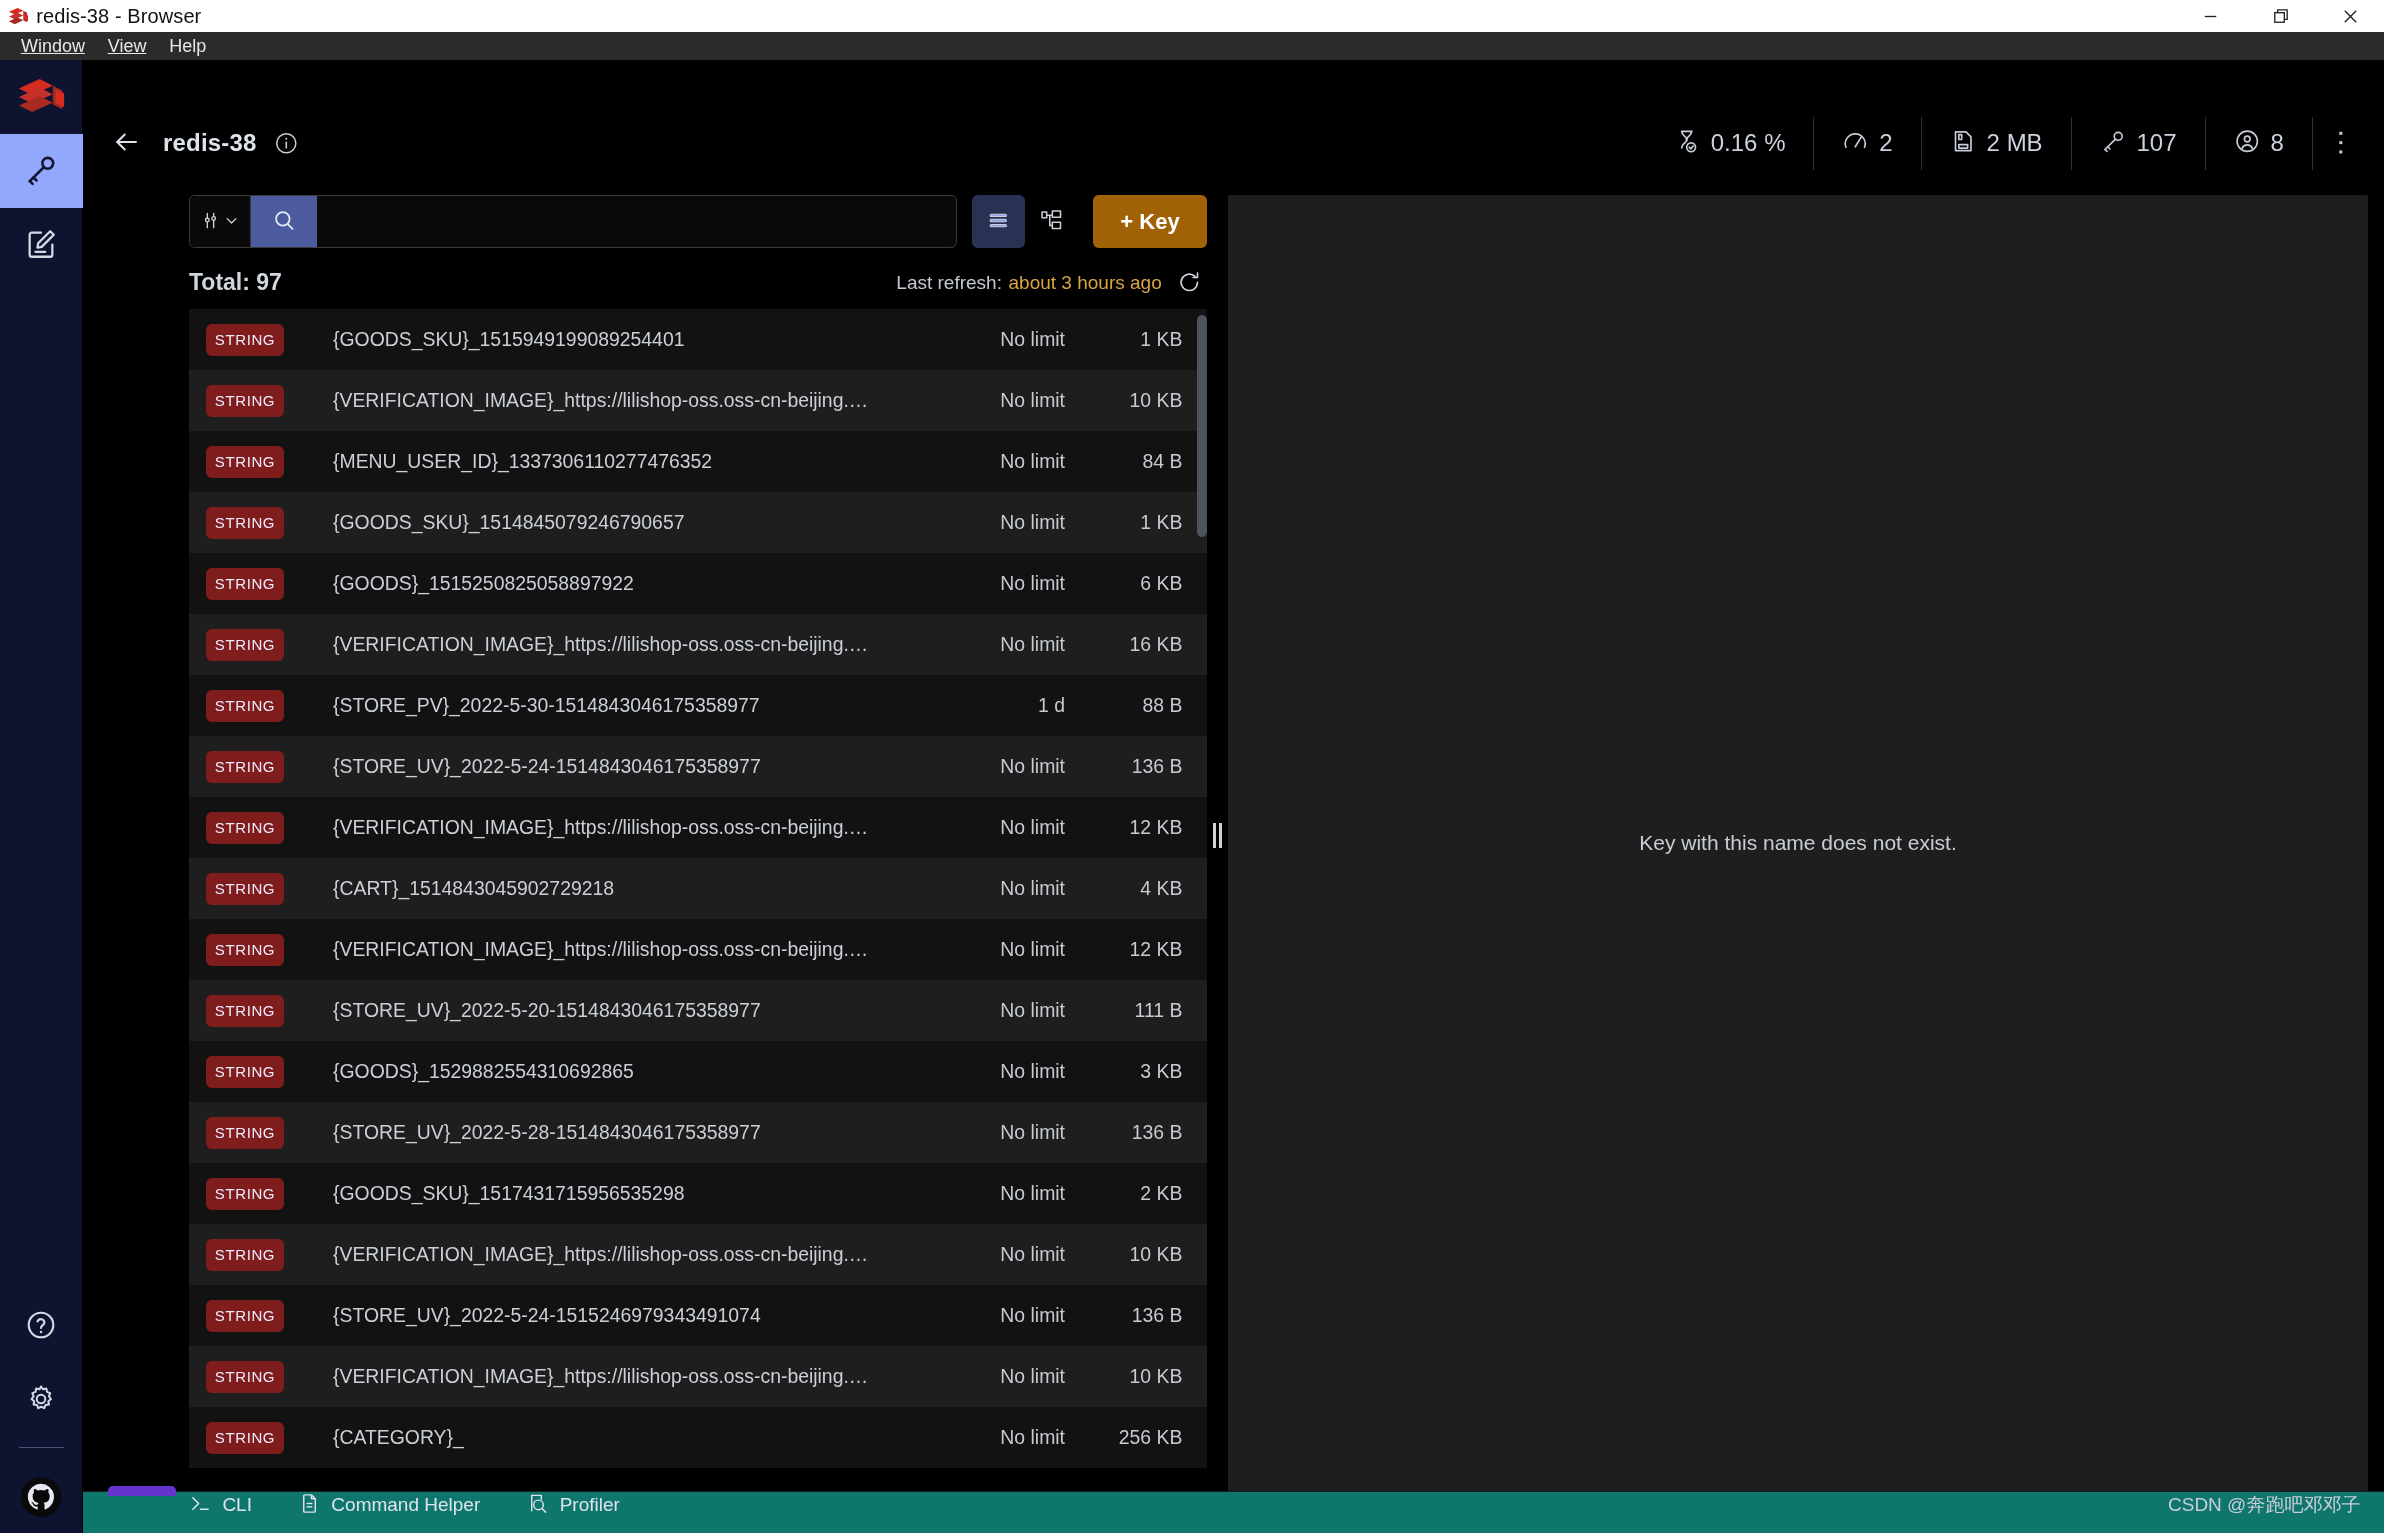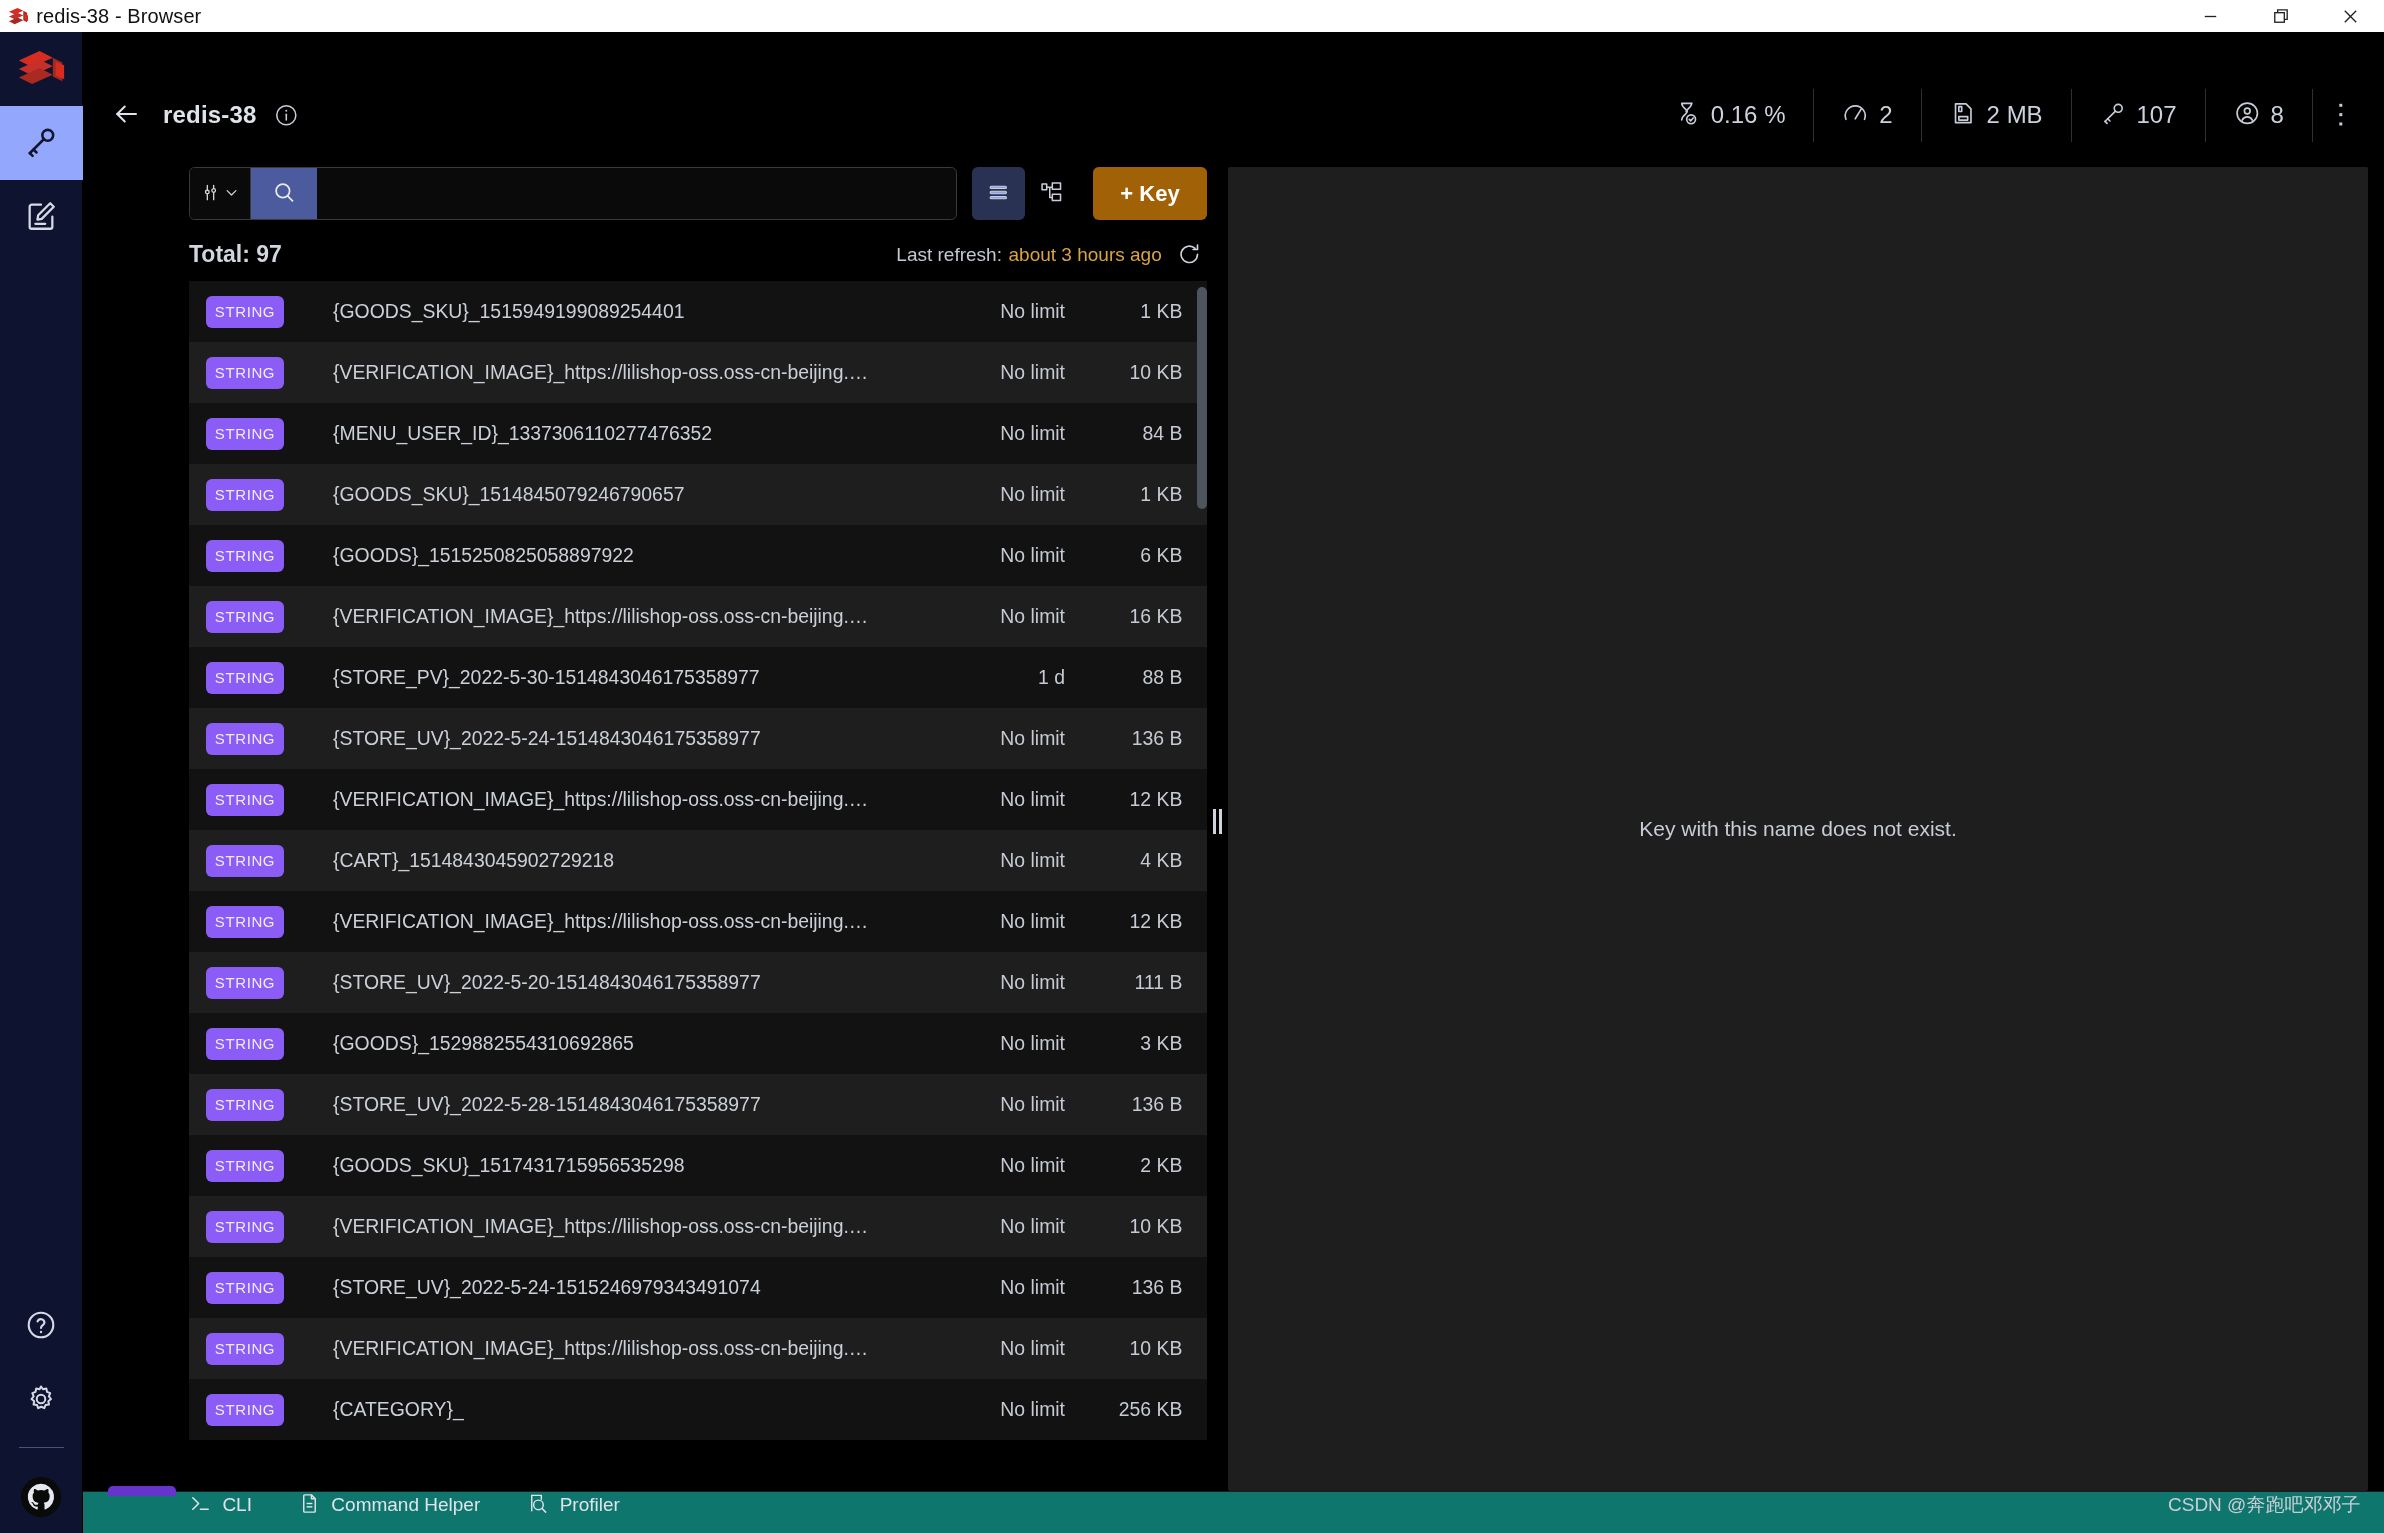--- a/index.html
+++ b/index.html
@@ -139,21 +139,21 @@
     flex: 1 1 auto; overflow: hidden; position: relative;
     background: #000;
   }
   .krow {
     display: flex; align-items: center; height: 61px;
     padding: 0 0 0 17px; position: relative;
   }
   .krow.odd { background: #121212; }
   .krow.even { background: #1e1e1e; }
   .badge {
-    width: 78px; height: 32px; border-radius: 6px; background: #8b5cf6;
+    width: 78px; height: 32px; border-radius: 6px; background: #7f1d1d;
     display: flex; align-items: center; justify-content: center;
     color: #f0ecff; font-size: 15px; letter-spacing: 0.6px; flex: 0 0 auto;
   }
   .kname {
     flex: 1 1 auto; margin-left: 49px; color: #cbd0d8; font-size: 19.4px;
     white-space: nowrap; overflow: hidden; text-overflow: ellipsis; padding-right: 19px;
   }
   .kttl { width: 168px; flex: 0 0 168px; text-align: right; color: #c6cbd3; font-size: 19.4px; }
   .ksize { width: 142px; flex: 0 0 142px; text-align: right; color: #c6cbd3; font-size: 19.4px; padding-right: 24.6px; }
 
@@ -223,20 +223,25 @@
       </div>
       <div class="win-btn close">
         <svg width="21" height="21" viewBox="0 0 22 22">
           <line x1="5" y1="5" x2="17" y2="17" stroke="#222" stroke-width="1.4"></line>
           <line x1="17" y1="5" x2="5" y2="17" stroke="#222" stroke-width="1.4"></line>
         </svg>
       </div>
     </div>
   </div>
 
+  <div class="menubar">
+    <div class="mi"><u>Window</u></div>
+    <div class="mi"><u>View</u></div>
+    <div class="mi"><span>Help</span></div>
+  </div>
 
   <div class="body-wrap">
 
     <div class="rail">
       <div class="rail-logo">
         <svg width="49" height="44" viewBox="0 0 52 46">
           <path d="M2 14 L24 4 L38 11 L16 21 Z" fill="#d82c20"></path>
           <path d="M2 23 L24 13 L38 20 L16 30 Z" fill="#c6302b"></path>
           <path d="M2 32 L24 22 L38 29 L16 39 Z" fill="#a82a20"></path>
           <path d="M38 11 L48 16 L48 36 L38 31 Z" fill="#9e2a20"></path>

